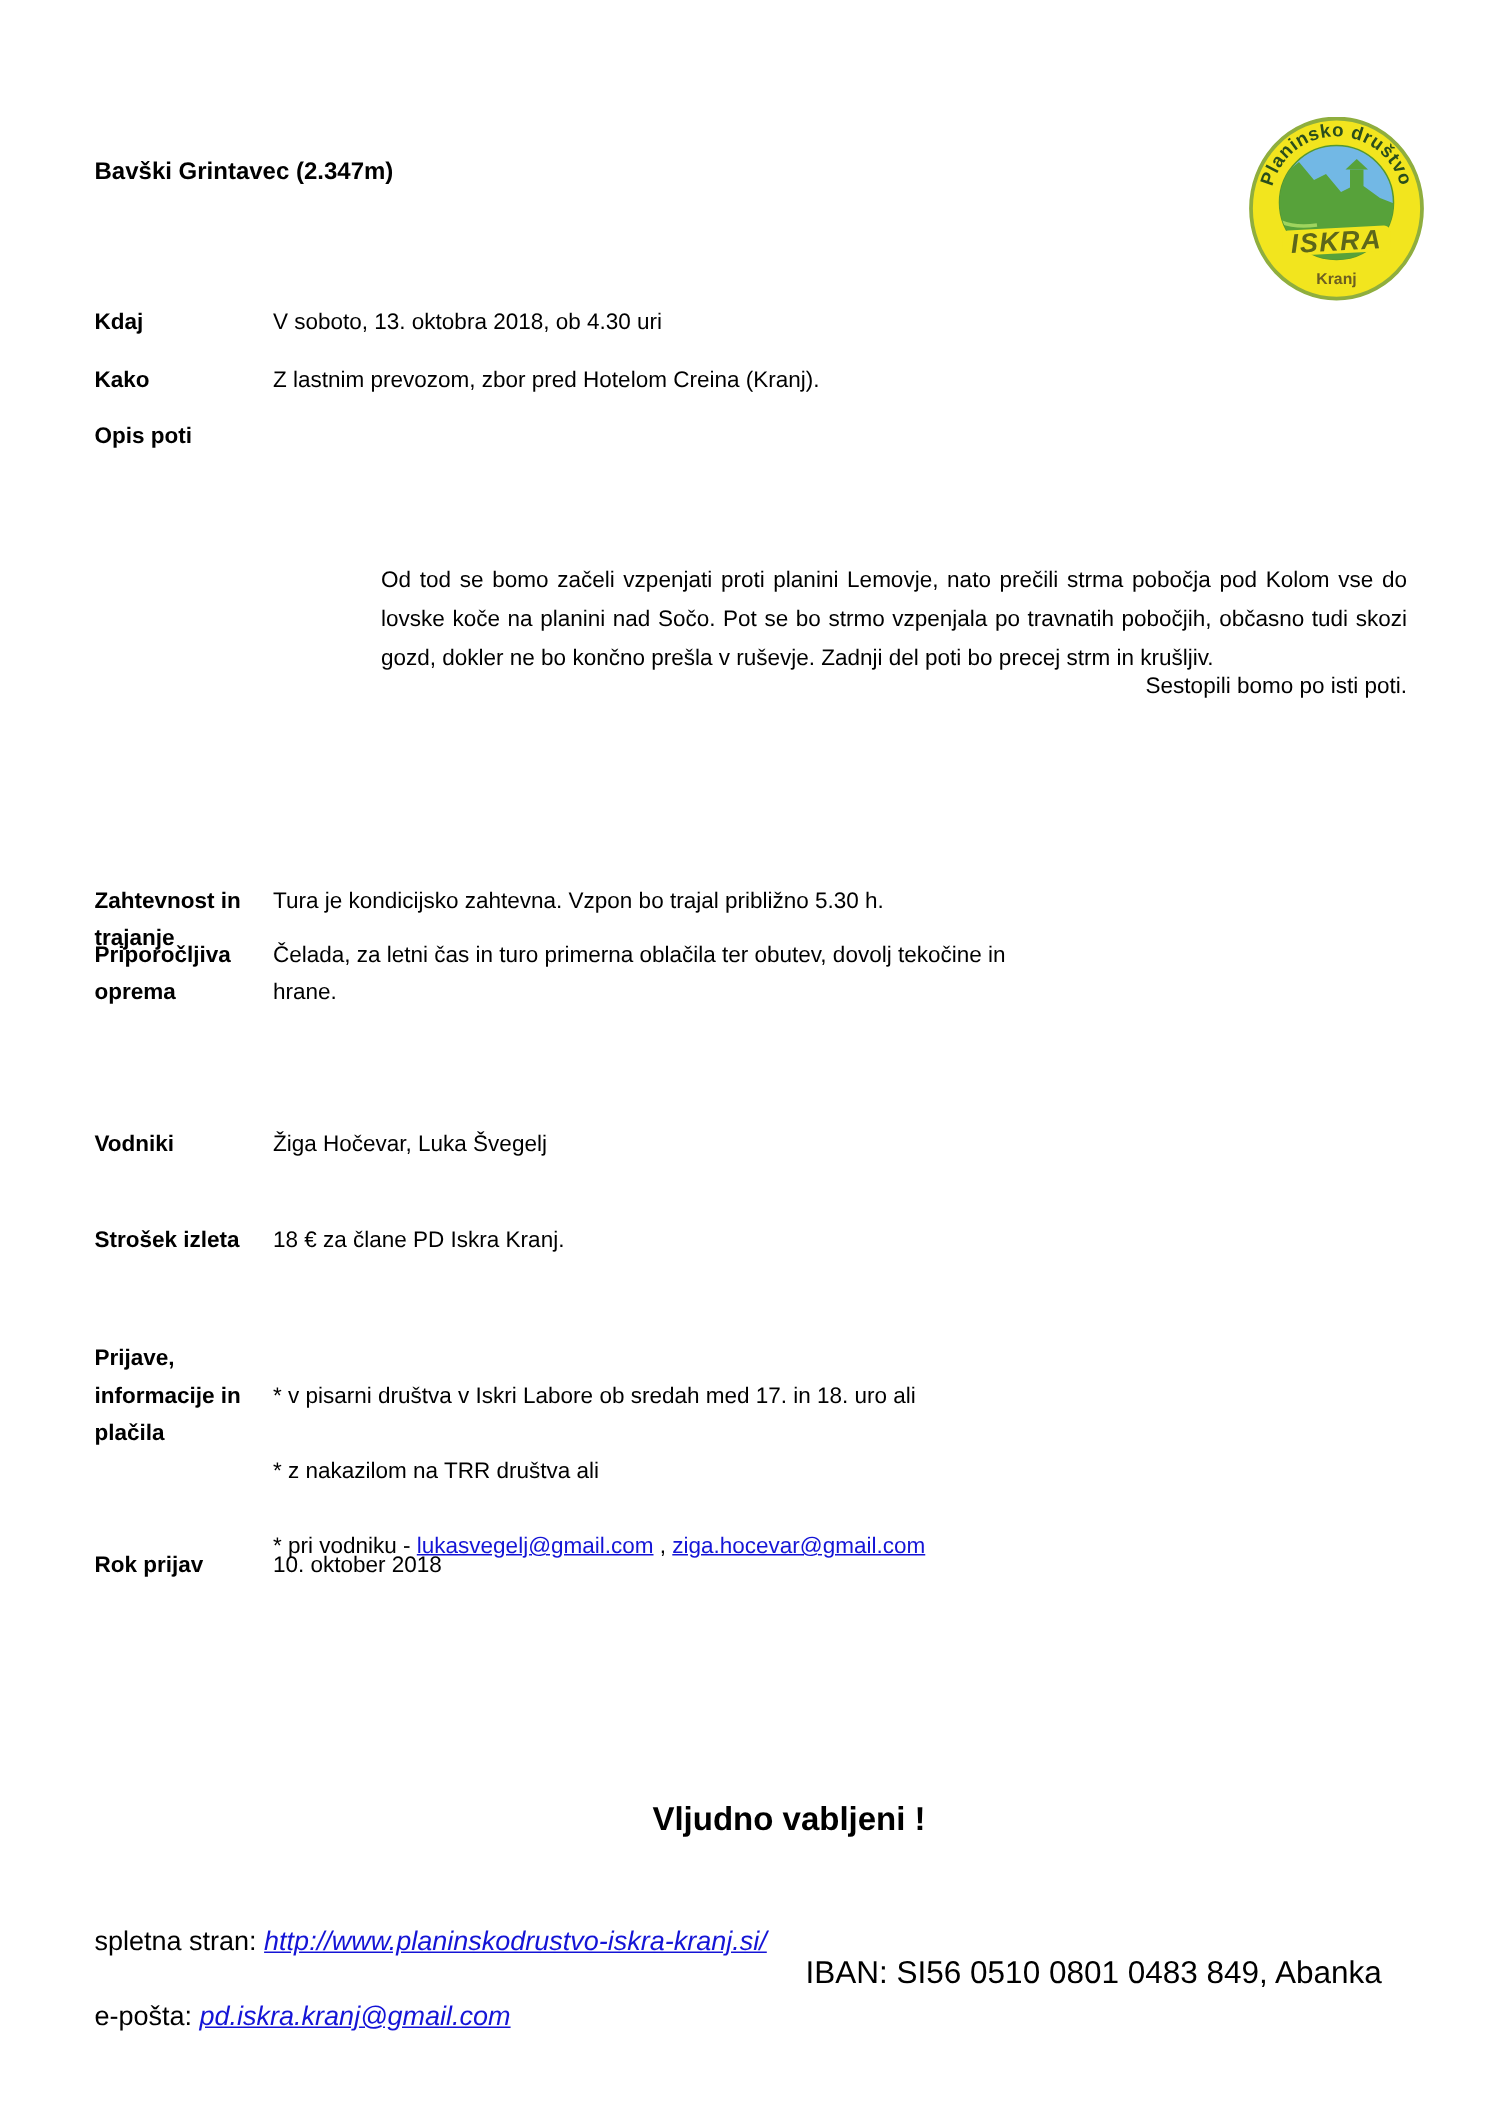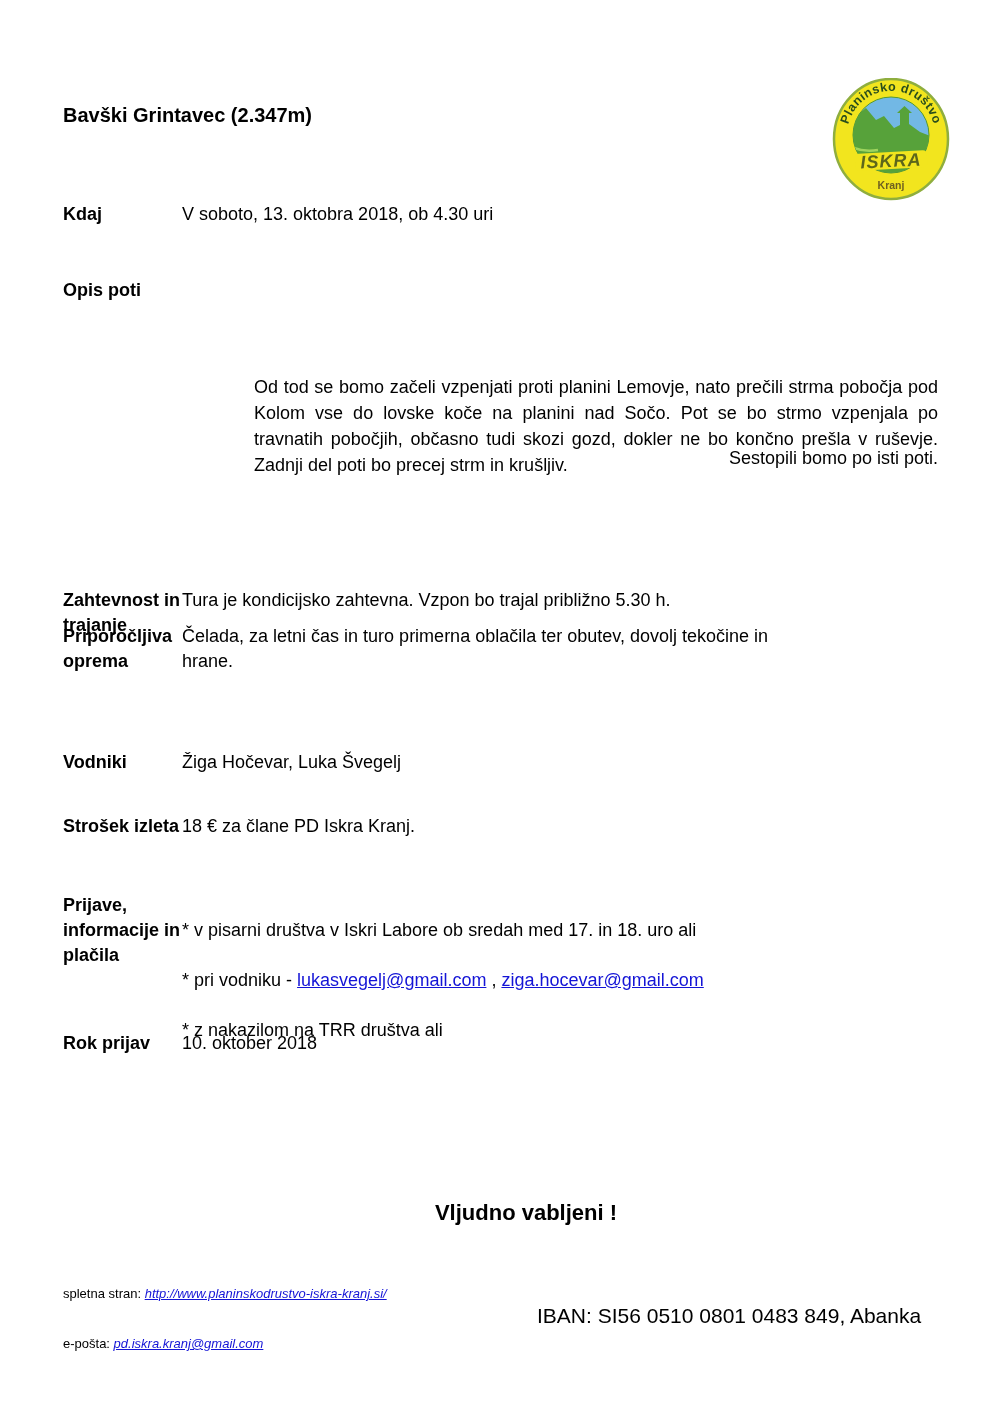--- a/index.html
+++ b/index.html
@@ -8,39 +8,39 @@
     width:1000px;height:1414px;
     background:#ffffff;
     font-family:"Liberation Sans", sans-serif;
     color:#000000;
     margin:0 auto;
     overflow:hidden;
   }
   .abs{position:absolute;}
   .title{
     position:absolute;left:63px;top:100px;
-    font-size:20px;font-weight:bold;line-height:30px;
+    font-size:16px;font-weight:bold;line-height:30px;
   }
-  .row{position:absolute;left:63px;width:926px;font-size:18px;line-height:25px;}
+  .row{position:absolute;left:63px;width:926px;font-size:15px;line-height:25px;}
   .row .lbl{
     position:absolute;left:0;top:0;width:186px;
     font-weight:bold;white-space:pre-line;
   }
   .row .val{margin-left:119px;width:720px;white-space:pre-line;}
   .para{
     position:absolute;left:191px;width:684px;
     text-align:justify;line-height:26px;
   }
   .para.plain{text-align:right;}
   .lnk{color:#1414d6;text-decoration:underline;cursor:pointer;}
   .closing{
     position:absolute;left:63px;top:1200px;width:926px;
     text-align:center;font-size:22px;font-weight:bold;
   }
-  .footer{font-size:13px;line-height:20px;}
+  .footer{font-size:18px;line-height:20px;}
   .footer .lnk{font-style:italic;}
   .iban{font-size:21px;}
 </style>
 </head>
 <body>
 
 <div class="page">
 
   <div class="title">Bavški Grintavec (2.347m)</div>
 
@@ -65,20 +65,24 @@
     </text>
     <text x="59" y="89" font-size="18" font-weight="bold" font-style="italic" text-anchor="middle" letter-spacing="1" transform="rotate(-3 59 84)" fill="#5c661b">ISKRA</text>
     <text x="59" y="111" font-size="10.5" font-weight="bold" text-anchor="middle" fill="#6d5f21">Kranj</text>
   </svg>
 
   <div class="row" style="top:202px;">
     <div class="lbl">Kdaj</div>
     <div class="val">V soboto, 13. oktobra 2018, ob 4.30 uri</div>
   </div>
 
+  <div class="row" style="top:241px;">
+    <div class="lbl">Kako</div>
+    <div class="val">Z lastnim prevozom, zbor pred Hotelom Creina (Kranj).</div>
+  </div>
 
   <div class="row" style="top:278px;height:200px;">
     <div class="lbl">Opis poti</div>
     <div class="para" style="top:60px;margin-top:36px;">Od tod se bomo začeli vzpenjati proti planini Lemovje, nato prečili strma pobočja pod Kolom vse do lovske koče na planini nad Sočo. Pot se bo strmo vzpenjala po travnatih pobočjih, občasno tudi skozi gozd, dokler ne bo končno prešla v ruševje. Zadnji del poti bo precej strm in krušljiv.</div>
     <div class="para plain" style="top:167px;">Sestopili bomo po isti poti.</div>
   </div>
 
   <div class="row" style="top:588px;">
     <div class="lbl">Zahtevnost in
 trajanje</div>
@@ -101,22 +105,22 @@
     <div class="lbl">Strošek izleta</div>
     <div class="val">18 € za člane PD Iskra Kranj.</div>
   </div>
 
   <div class="row" style="top:893px;">
     <div class="lbl">Prijave,
 informacije in
 plačila</div>
     <div class="val">
       <div>* v pisarni društva v Iskri Labore ob sredah med 17. in 18. uro ali</div>
+      <div>* z nakazilom na TRR društva ali</div>
       <div><span>* pri vodniku - </span><a class="lnk">lukasvegelj@gmail.com</a><span> , </span><a class="lnk">ziga.hocevar@gmail.com</a></div>
-      <div>* z nakazilom na TRR društva ali</div>
     </div>
   </div>
 
   <div class="row" style="top:1031px;">
     <div class="lbl">Rok prijav</div>
     <div class="val">10. oktober 2018</div>
   </div>
 
 
   <div class="closing">Vljudno vabljeni !</div>

